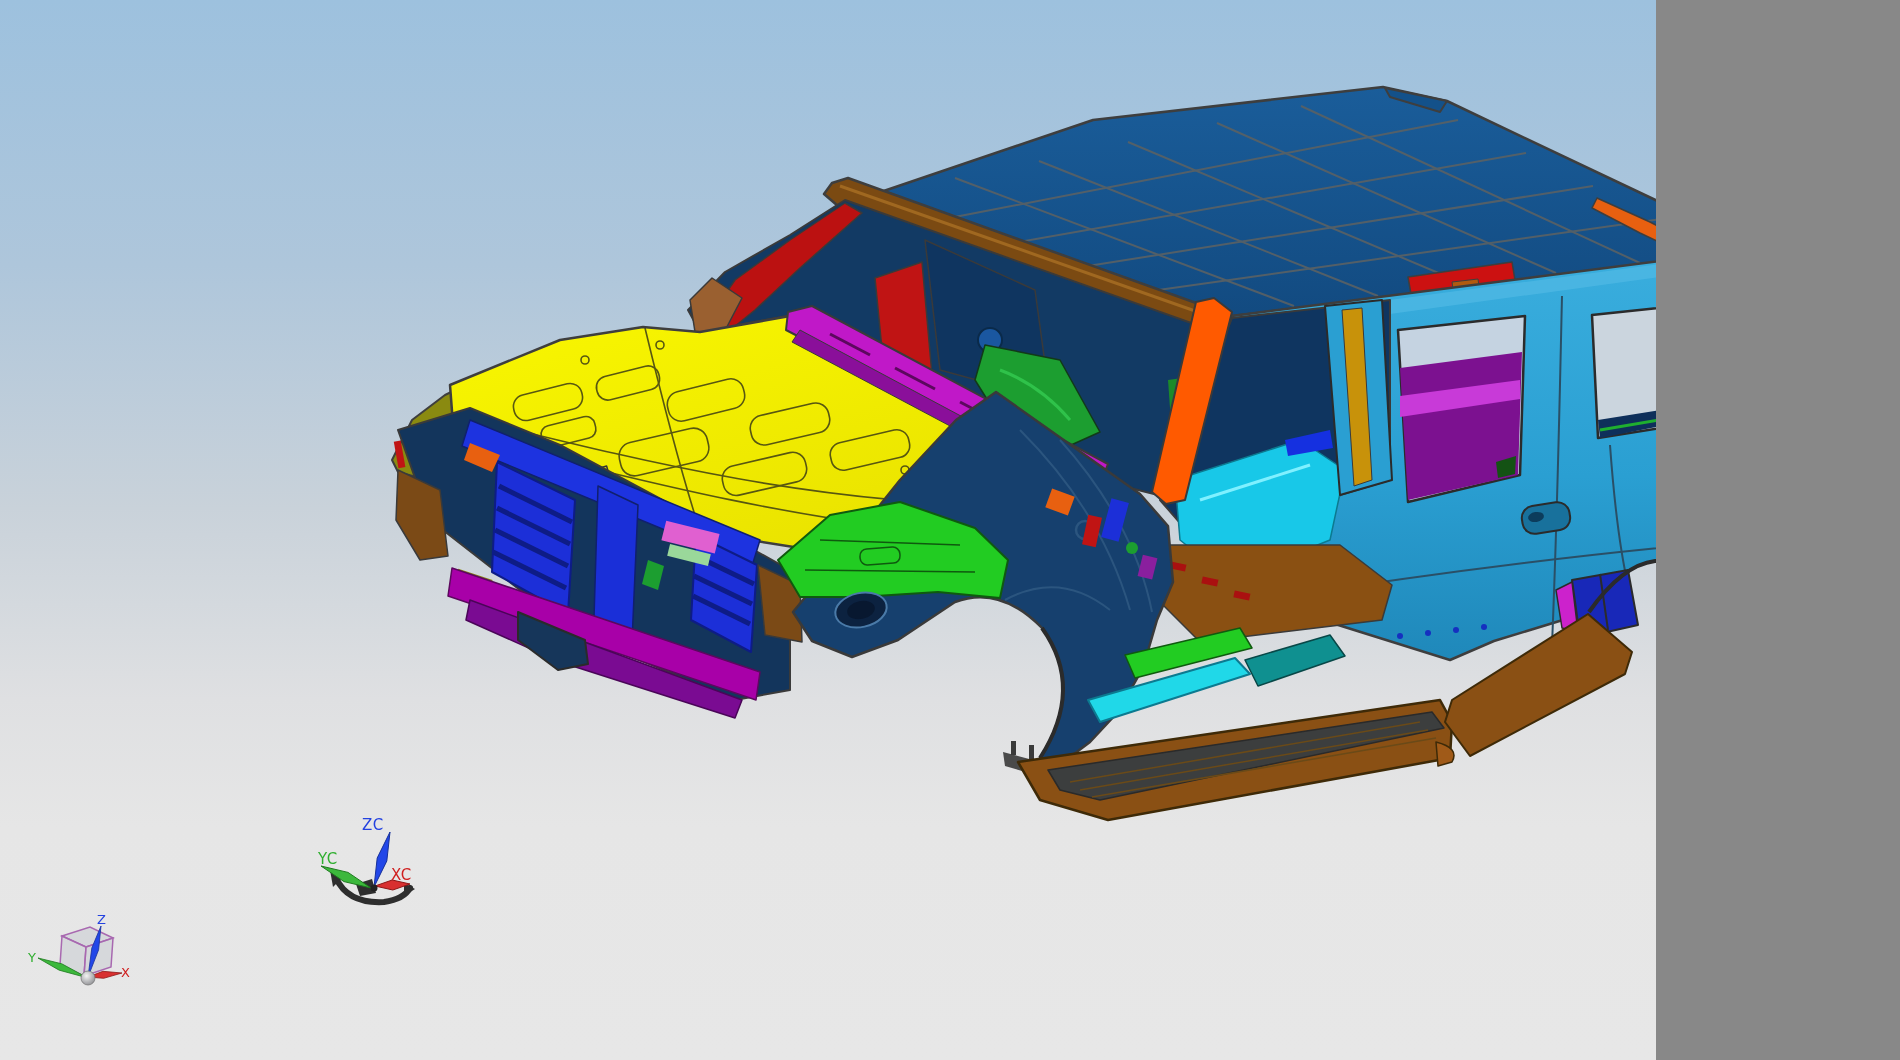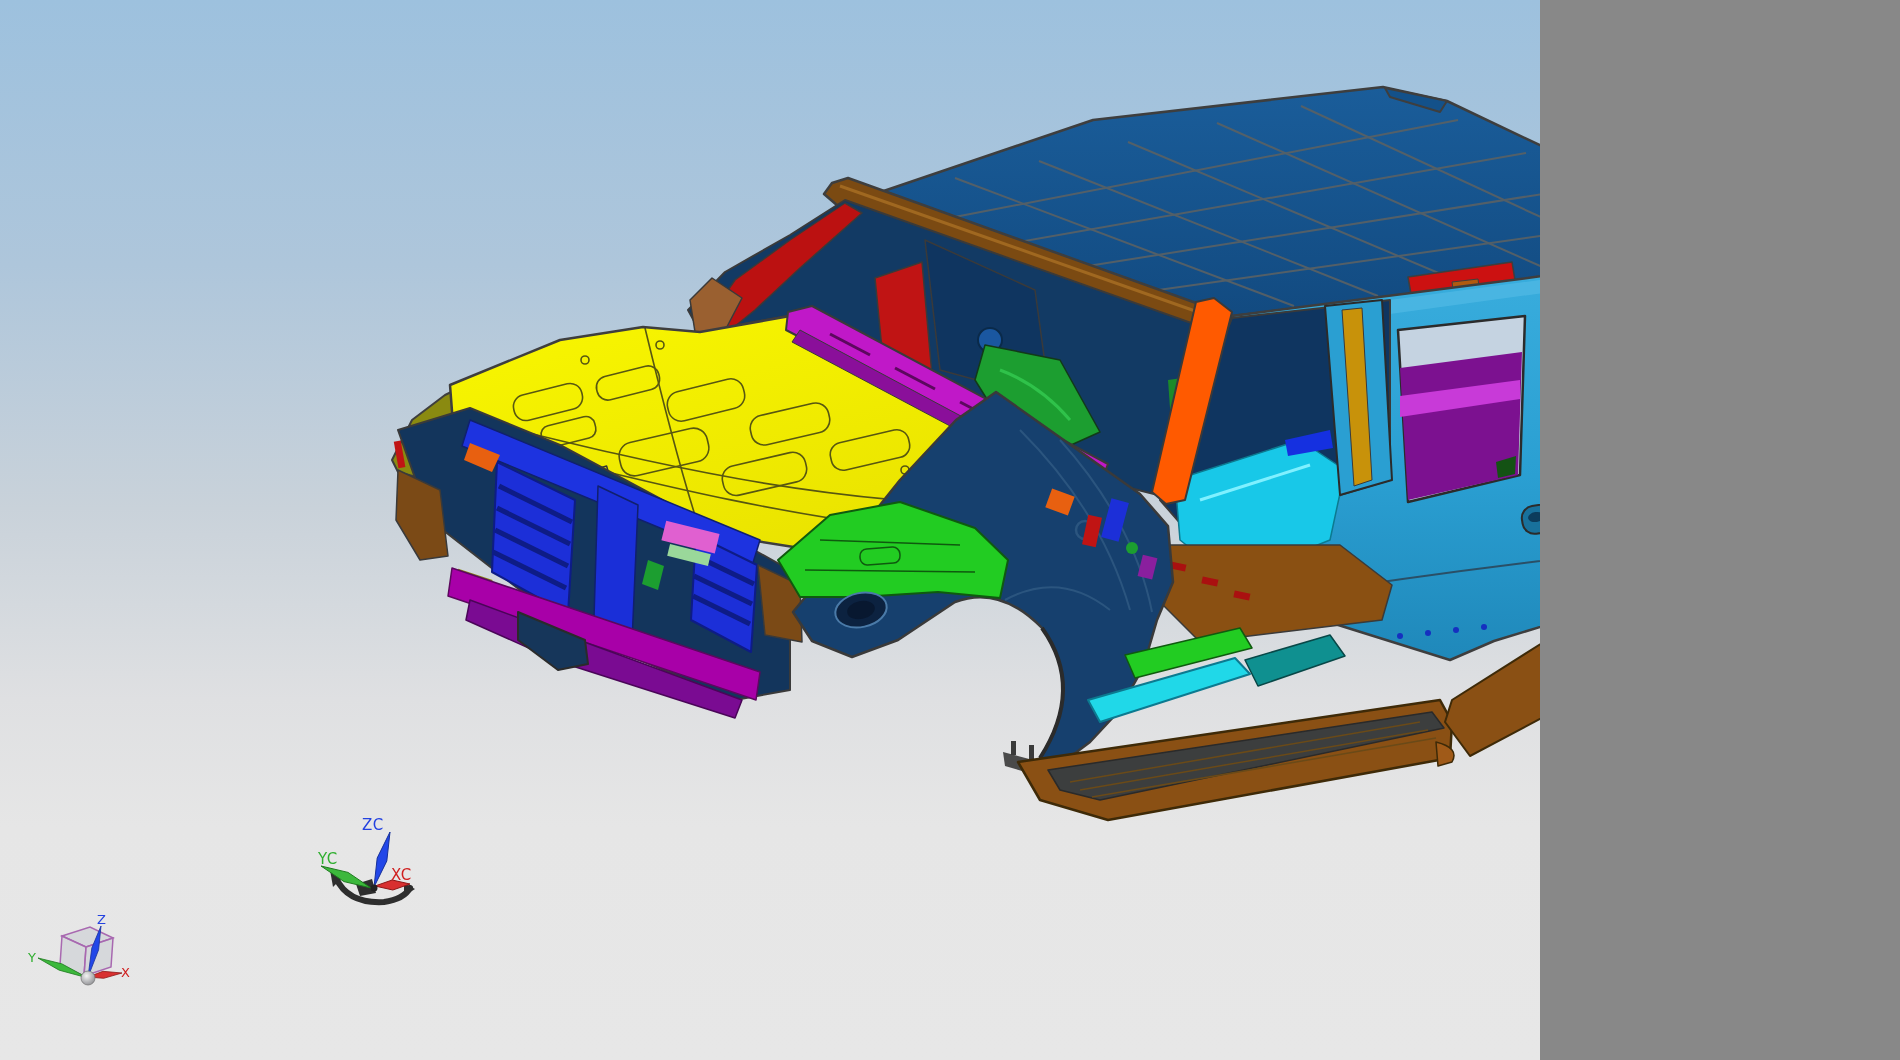--- a/index.html
+++ b/index.html
@@ -1,17 +1,17 @@
 <!DOCTYPE html>
 <html><head>
 <meta charset="utf-8">
 <style>
   html,body{margin:0;padding:0;background:#888;}
   .viewport{
-    position:relative;width:1540px;height:1060px;overflow:hidden;
+    position:relative;width:1656px;height:1060px;overflow:hidden;
     background:linear-gradient(180deg,#9dc1de 0%,#aec6db 25%,#c9d2da 48%,#dfe0e2 66%,#e6e6e6 78%,#e7e7e7 100%);
     font-family:"DejaVu Sans","Liberation Sans",sans-serif;
   }
   svg{position:absolute;left:0;top:0;}
   text{font-family:"DejaVu Sans","Liberation Sans",sans-serif;}
   .axis-label{font-size:15px;font-weight:500;letter-spacing:.5px;}
   .gnomon-label{font-size:13px;font-weight:500;}
 </style>
 </head>
 <body>

